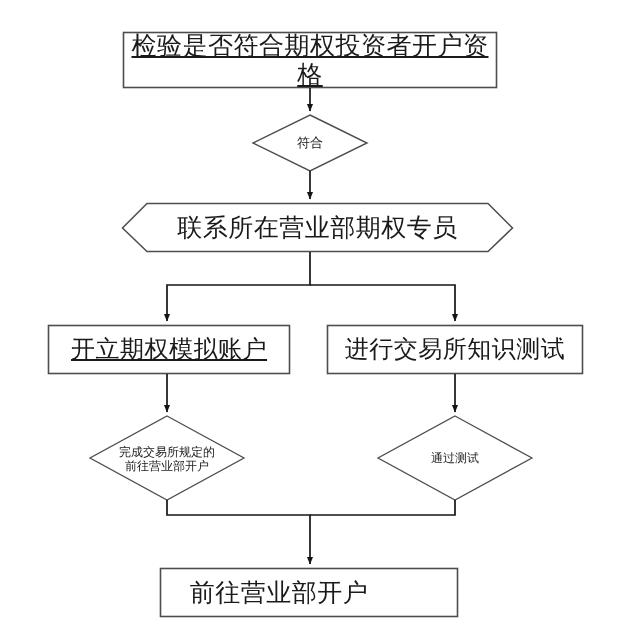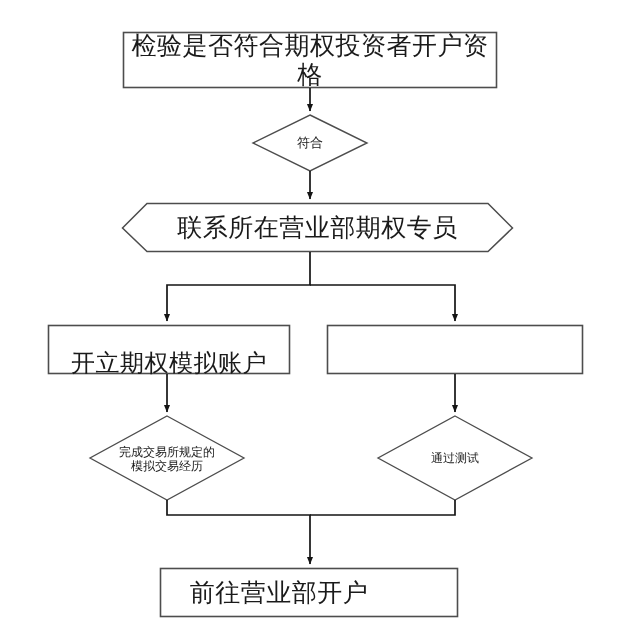--- a/index.html
+++ b/index.html
@@ -32,34 +32,36 @@
     text-align: center;
     color: #1a1a1a;
     pointer-events: none;
     line-height: 1.18;
     white-space: pre-line;
   }
   .lbl-box-top {
     left: 123px; top: 32px; width: 374px; height: 56px;
     font-size: 25px;
     letter-spacing: 0.5px;
+    text-decoration: underline;
   }
   .lbl-dia-top {
     left: 250px; top: 125px; width: 120px; height: 36px;
     font-size: 13px;
   }
   .lbl-hex {
     left: 150px; top: 203px; width: 335px; height: 49px;
     font-size: 25px;
     letter-spacing: 0.5px;
   }
   .lbl-box-left {
-    left: 48px; top: 339px; width: 242px; height: 49px;
+    left: 48px; top: 325px; width: 242px; height: 49px;
     font-size: 24px;
     letter-spacing: 0.5px;
+    text-decoration: underline;
   }
   .lbl-box-right {
     left: 327px; top: 325px; width: 256px; height: 49px;
     font-size: 24px;
     letter-spacing: 0.5px;
   }
   .lbl-dia-left {
     left: 92px; top: 438px; width: 150px; height: 42px;
     font-size: 12px;
   }
@@ -119,21 +121,22 @@
   </svg>
 
   <div class="node-label lbl-box-top">检验是否符合期权投资者开户资格</div>
 
   <div class="node-label lbl-hex">联系所在营业部期权专员</div>
 
   <div class="node-label lbl-dia-top">符合</div>
 
   <div class="node-label lbl-box-left">开立期权模拟账户</div>
 
+  <div class="node-label lbl-box-right">进行交易所知识测试</div>
 
   <div class="node-label lbl-dia-left">完成交易所规定的
-模拟交易经历</div>
+前往营业部开户</div>
 
   <div class="node-label lbl-dia-right">通过测试</div>
 
   <div class="node-label lbl-box-bottom">前往营业部开户</div>
 
 </div>
 
 </body></html>

